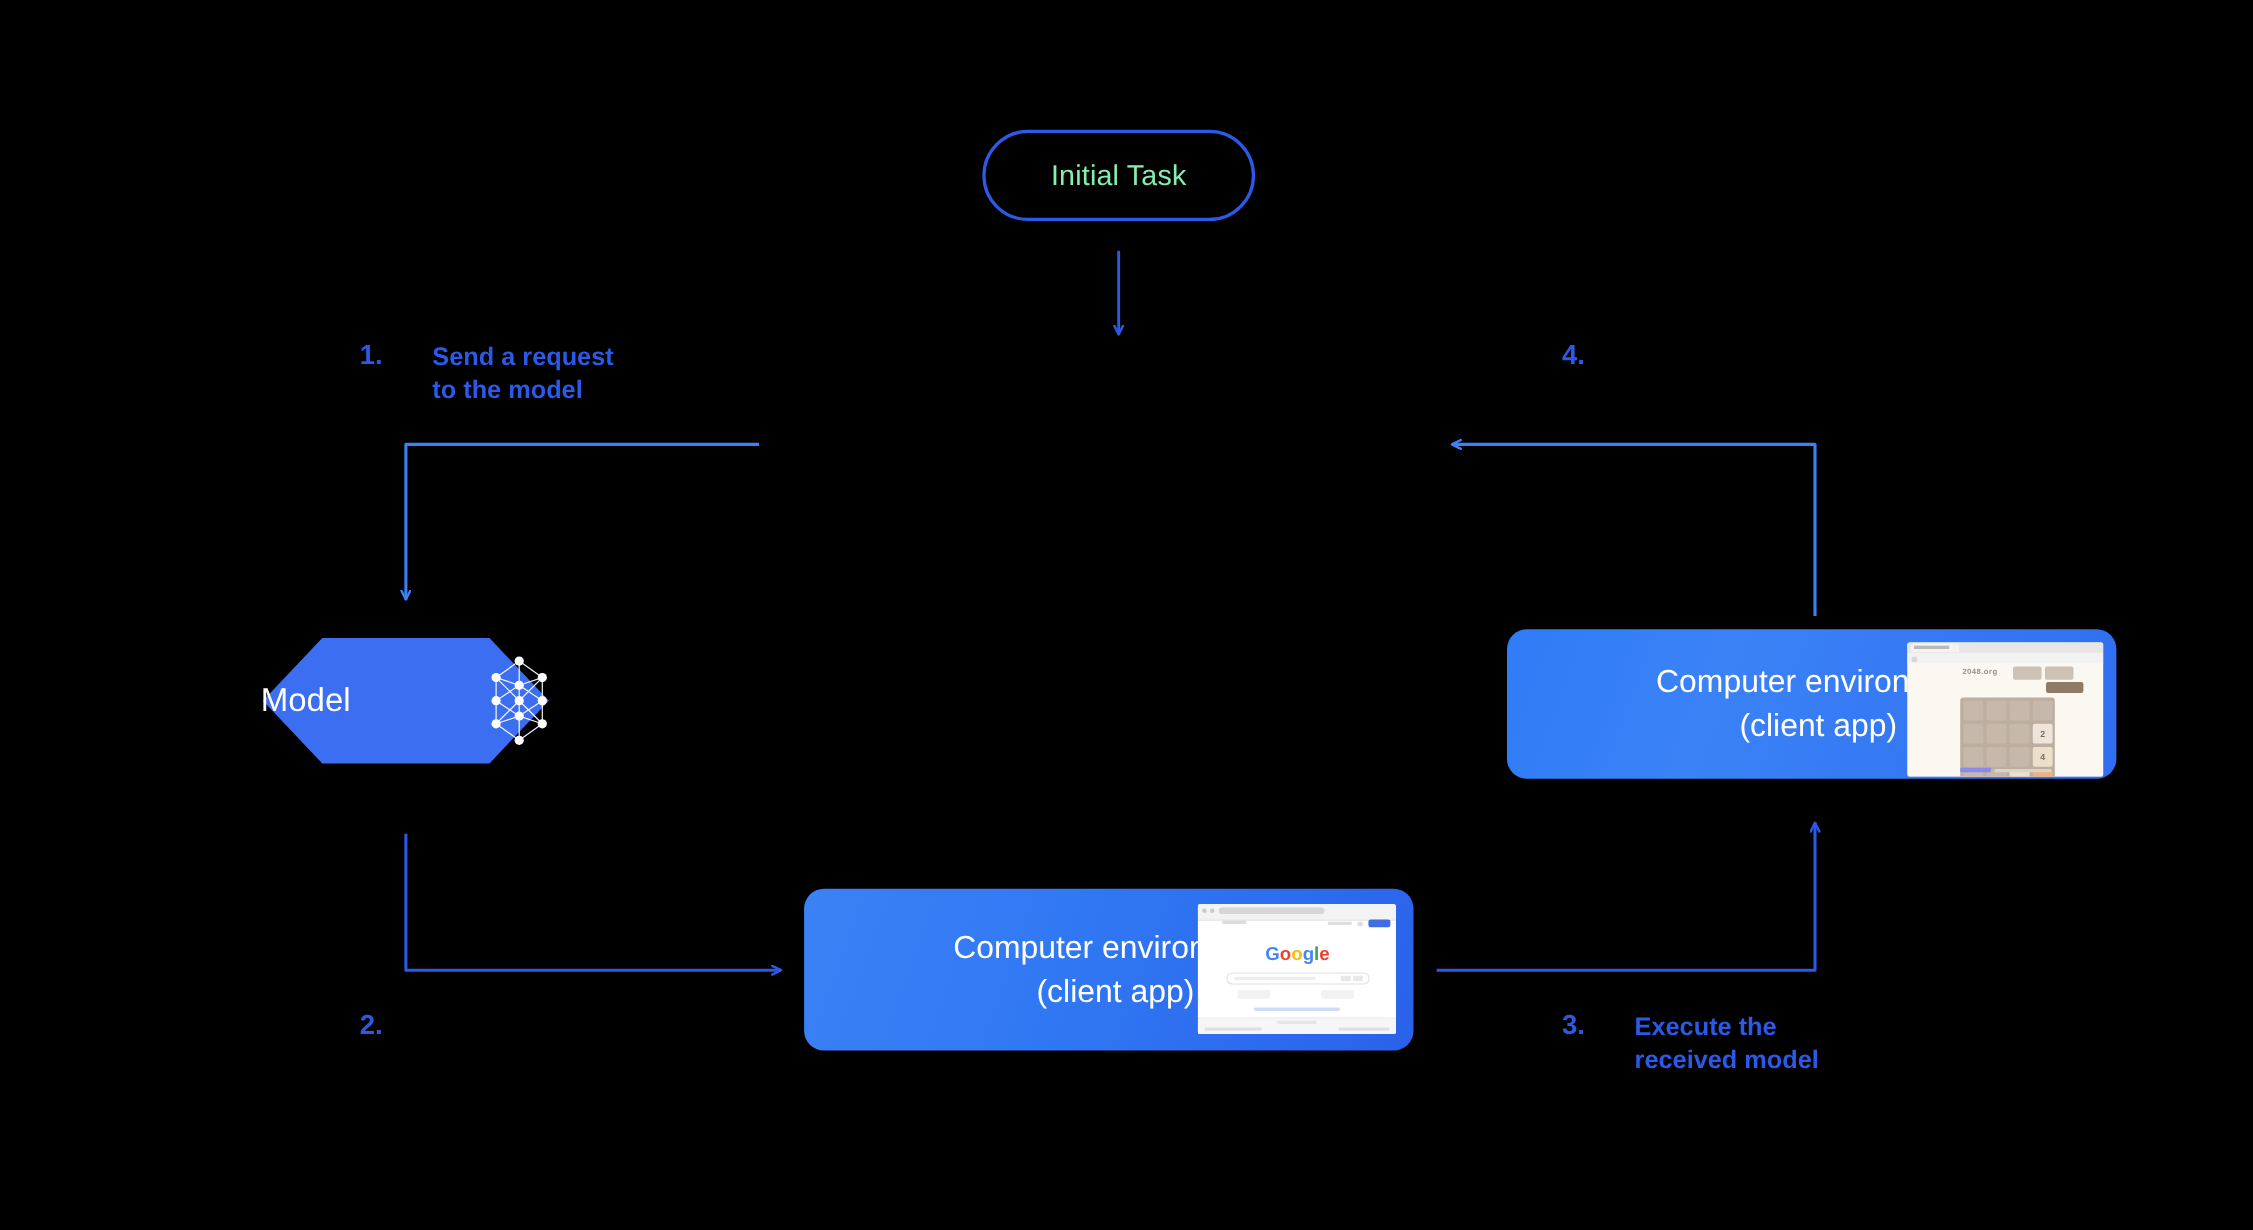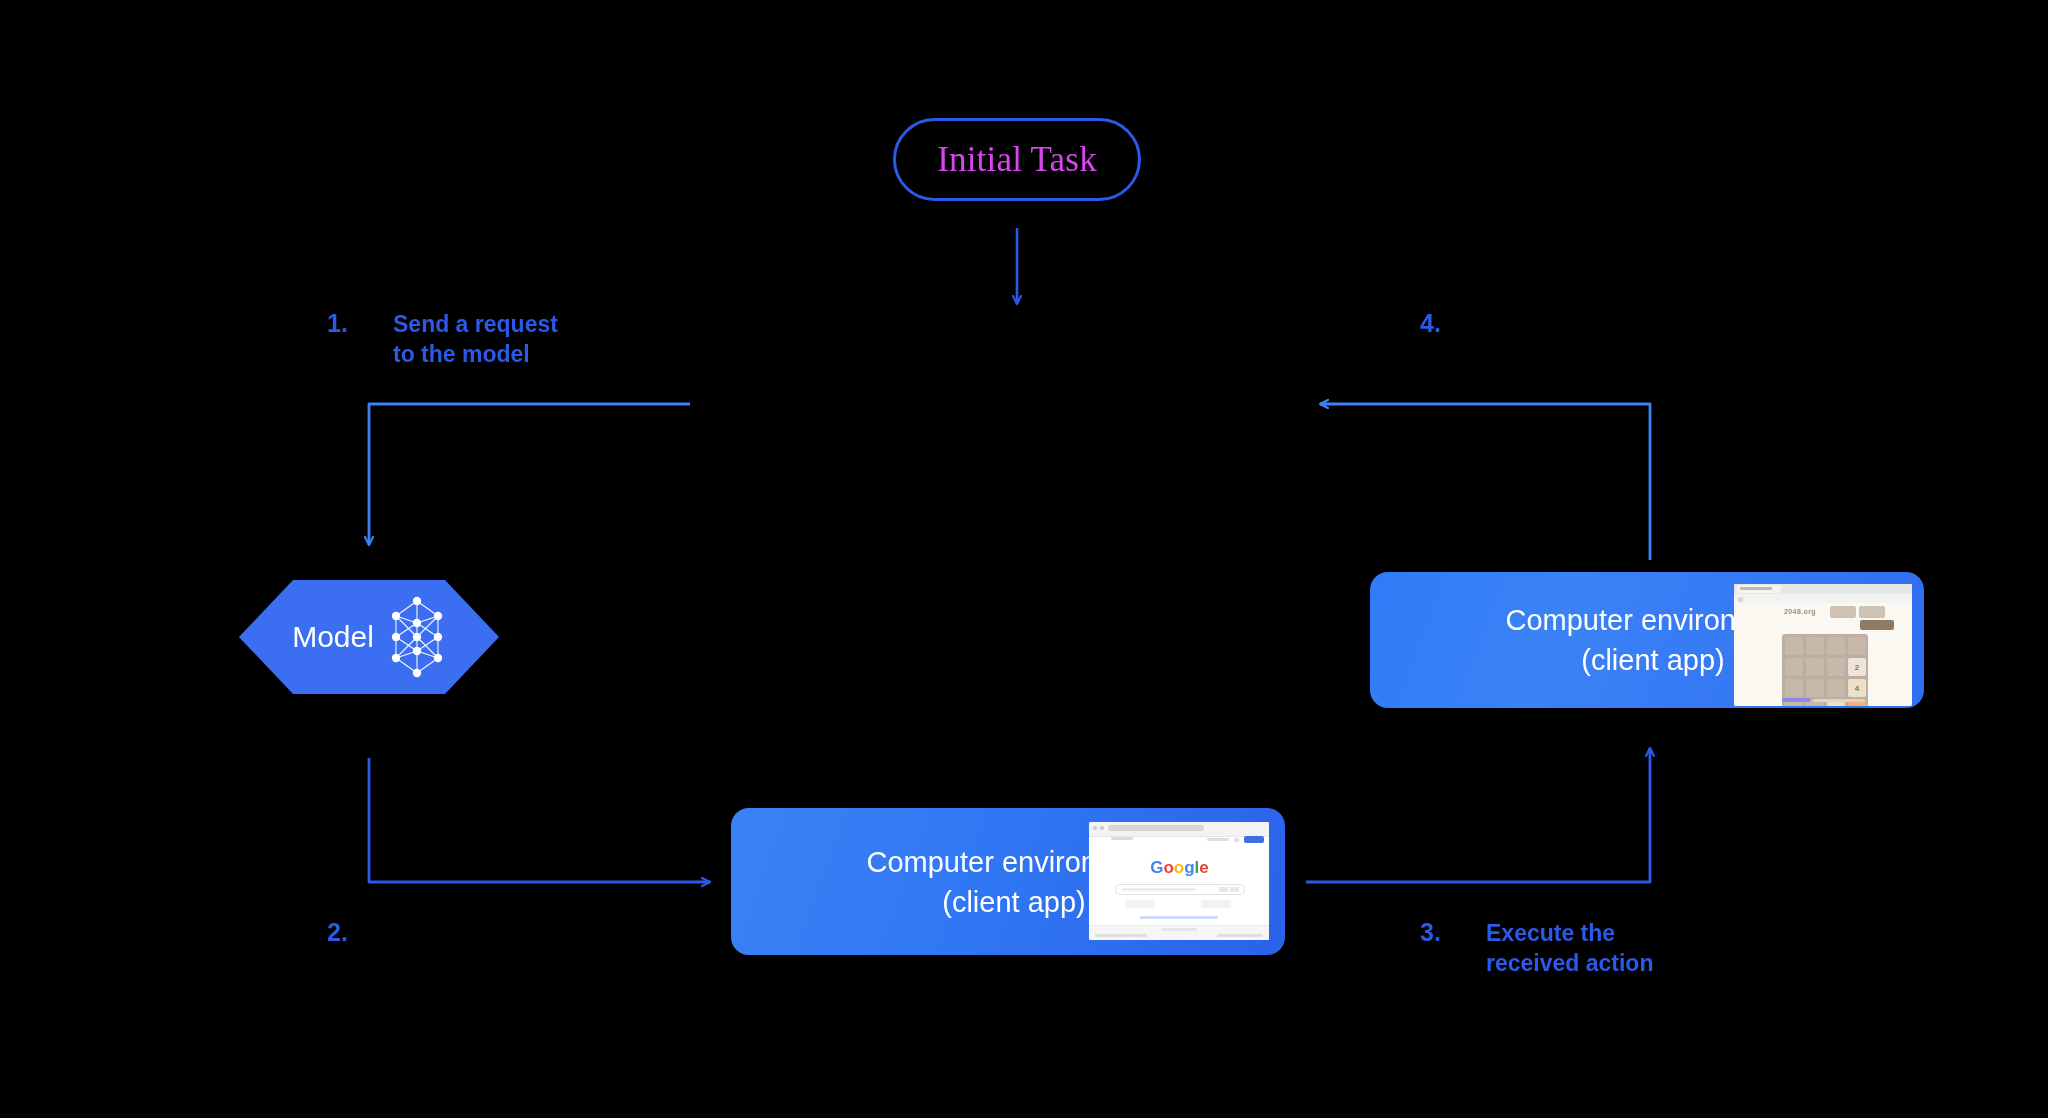--- a/index.html
+++ b/index.html
@@ -41,25 +41,24 @@
     height: 83px;
     border: 3px solid #2b59e8;
     border-radius: 42px;
     box-sizing: border-box;
     display: flex;
     align-items: center;
     justify-content: center;
     background: #000000;
   }
   .pill-label {
-    color: #d946ef;
-    font-size: 35px;
+    color: #86efac;
+    font-size: 26px;
     letter-spacing: 0.2px;
     white-space: nowrap;
-    font-family: Liberation Serif, serif;
   }
 
   
   .para-wrap {
     position: absolute;
     left: 706px;
     top: 330px;
     width: 616px;
     height: 150px;
   }
@@ -98,21 +97,21 @@
     left: 0; top: 0;
     width: 100%;
     height: 100%;
   }
   .hex-inner {
     position: absolute;
     left: 0; top: 0;
     width: 100%; height: 100%;
     display: flex;
     align-items: center;
-    justify-content: center;
+    justify-content: space-between;
     gap: 14px;
   }
   .hex-label {
     color: #ffffff;
     font-size: 30px;
   }
   .nn-icon {
     width: 58px;
     height: 84px;
     display: block;
@@ -436,16 +435,16 @@
     <span class="step-num">4.</span>
   </div>
 
   <div class="step step2">
     <span class="step-num">2.</span>
   </div>
 
   <div class="step step3">
     <span class="step-num">3.</span>
     <span class="step-text">Execute the
-received action</span>
+received model</span>
   </div>
 
 </div>
 
 </body></html>

